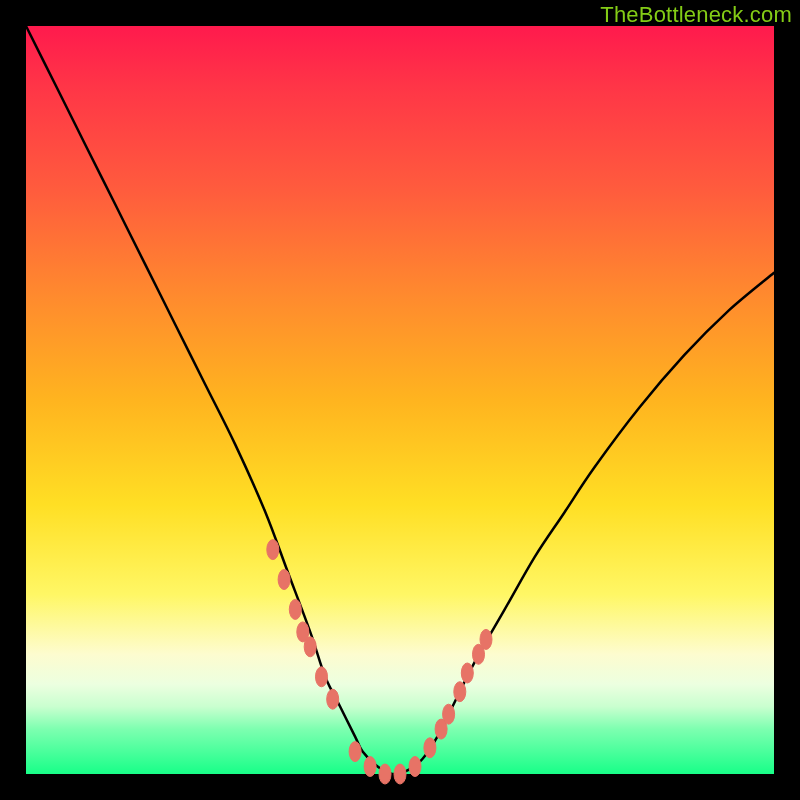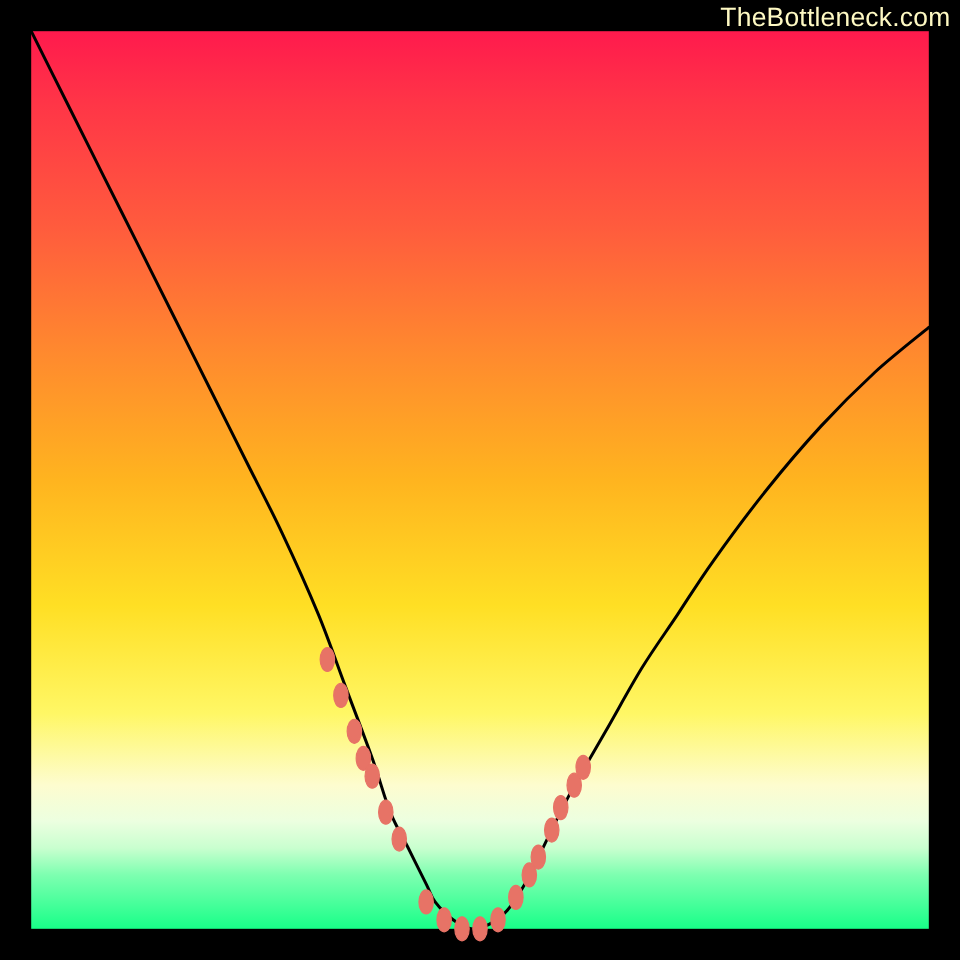--- a/index.html
+++ b/index.html
@@ -38,21 +38,21 @@
       #c9ffcf 91%,
       #7dffb0 94%,
       #18ff88 100%);
   }
   .watermark {
     position: absolute;
     top: 2px;
     right: 8px;
     font-family: Arial, Helvetica, sans-serif;
     font-size: 22px;
-    color: #fef9c3;
+    color: #84cc16;
     font-weight: 500;
     letter-spacing: 0.2px;
     user-select: none;
   }
   svg.curve {
     position: absolute;
     left: 0;
     top: 0;
     width: 748px;
     height: 748px;

